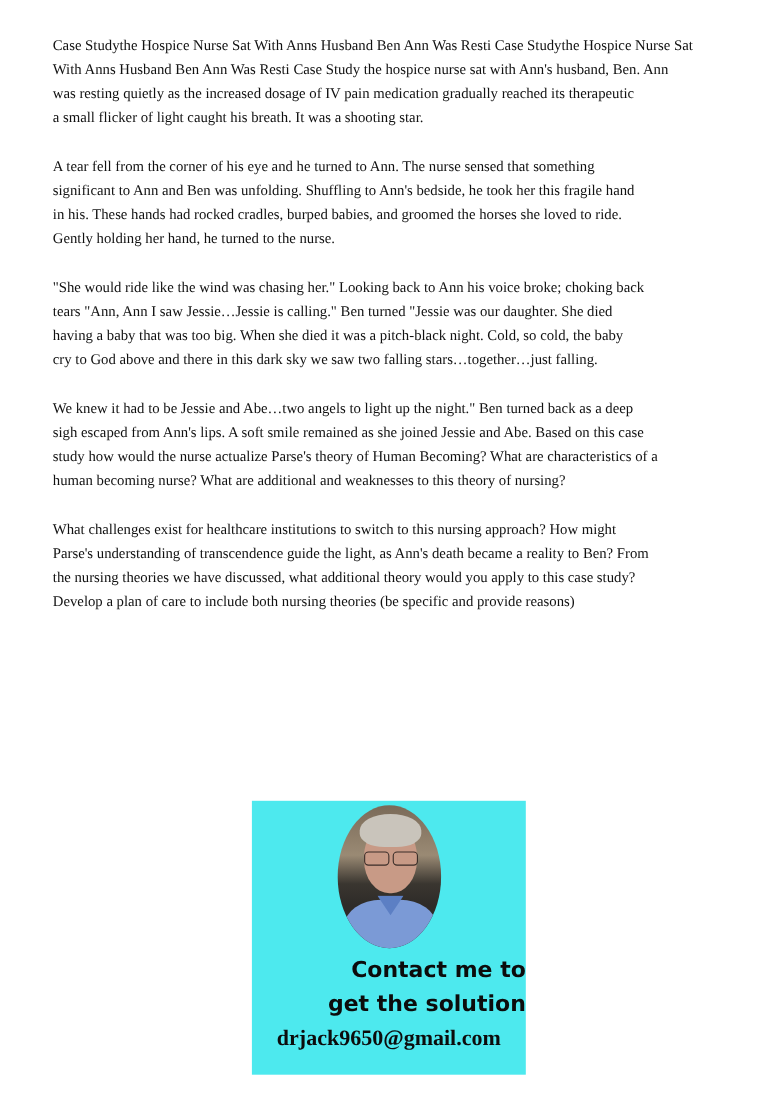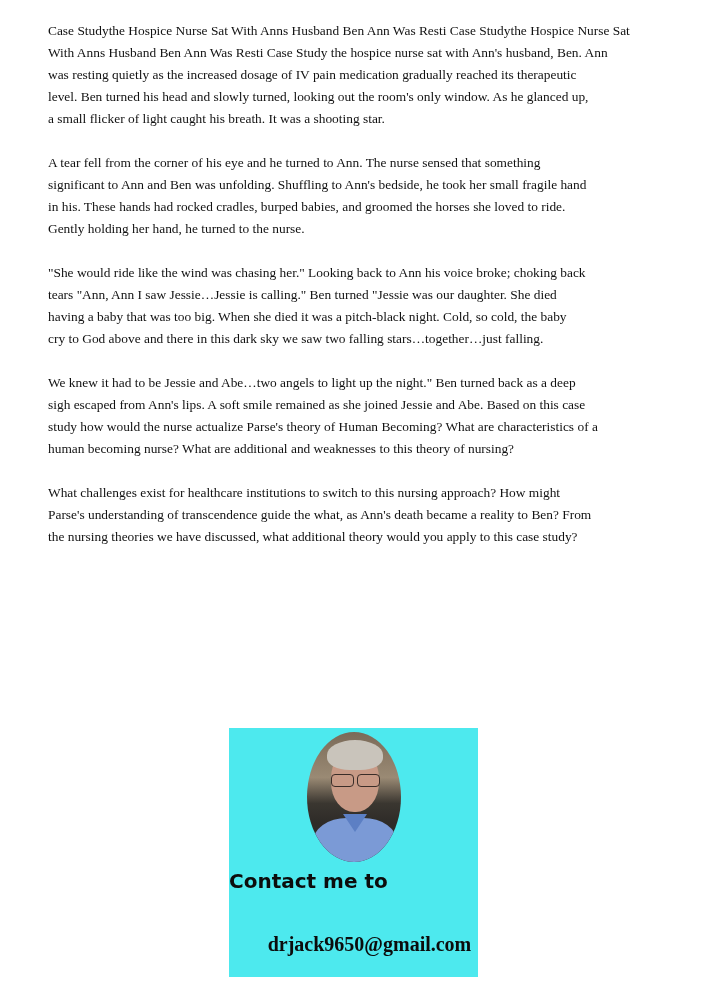--- a/index.html
+++ b/index.html
@@ -7,21 +7,21 @@
       width: 708px;
       height: 1000px;
       position: relative;
       overflow: hidden;
       font-family: "Liberation Serif", "DejaVu Serif", serif;
       color: #111111;
     }
     .doc {
       position: absolute;
       left: 48px;
-      top: 20px;
+      top: 30px;
       width: 640px;
     }
     .para { margin: 0 0 22px 0; }
     .line {
       display: block;
       white-space: nowrap;
       font-size: 13.4px;
       line-height: 22px;
       height: 22px;
     }
@@ -67,86 +67,86 @@
     }
     .portrait .collar {
       position: absolute; left: 36px; top: 82px; width: 24px; height: 18px;
       background: #5c7fc4;
       clip-path: polygon(0 0, 50% 100%, 100% 0);
     }
     .promo-title {
       position: absolute;
       left: 0; width: 249px;
       top: 138px;
-      text-align: left;
+      text-align: right;
       font-family: "DejaVu Sans", "Liberation Sans", sans-serif;
       font-weight: bold;
       font-size: 20px;
       line-height: 31px;
       color: #0c0c0c;
     }
     .promo-title .l { display: block; white-space: nowrap; }
     .promo-email {
       position: absolute;
       left: 0; width: 249px;
       top: 204px;
       text-align: center;
       font-family: "Liberation Serif", "DejaVu Serif", serif;
       font-weight: bold;
       font-size: 20px;
       line-height: 24px;
       color: #0c0c0c;
       white-space: nowrap;
-      padding-left: 16px;
     }
   </style>
 </head>
 <body>
 
 <div class="doc">
   <p class="para">
     <span class="line">Case Studythe Hospice Nurse Sat With Anns Husband Ben Ann Was Resti Case Studythe Hospice Nurse Sat</span>
     <span class="line">With Anns Husband Ben Ann Was Resti Case Study the hospice nurse sat with Ann's husband, Ben. Ann</span>
     <span class="line">was resting quietly as the increased dosage of IV pain medication gradually reached its therapeutic</span>
-    <span class="line">level. Ben turned his head and slowly turned, looking out the room's only window. As he glanced up,</span>
     <span class="line">a small flicker of light caught his breath. It was a shooting star.</span>
   </p>
   <p class="para">
     <span class="line">A tear fell from the corner of his eye and he turned to Ann. The nurse sensed that something</span>
-    <span class="line">significant to Ann and Ben was unfolding. Shuffling to Ann's bedside, he took her small fragile hand</span>
+    <span class="line">significant to Ann and Ben was unfolding. Shuffling to Ann's bedside, he took her this fragile hand</span>
     <span class="line">in his. These hands had rocked cradles, burped babies, and groomed the horses she loved to ride.</span>
     <span class="line">Gently holding her hand, he turned to the nurse.</span>
   </p>
   <p class="para">
     <span class="line">"She would ride like the wind was chasing her." Looking back to Ann his voice broke; choking back</span>
     <span class="line">tears "Ann, Ann I saw Jessie…Jessie is calling." Ben turned "Jessie was our daughter. She died</span>
     <span class="line">having a baby that was too big. When she died it was a pitch-black night. Cold, so cold, the baby</span>
     <span class="line">cry to God above and there in this dark sky we saw two falling stars…together…just falling.</span>
   </p>
   <p class="para">
     <span class="line">We knew it had to be Jessie and Abe…two angels to light up the night." Ben turned back as a deep</span>
     <span class="line">sigh escaped from Ann's lips. A soft smile remained as she joined Jessie and Abe. Based on this case</span>
     <span class="line">study how would the nurse actualize Parse's theory of Human Becoming? What are characteristics of a</span>
     <span class="line">human becoming nurse? What are additional and weaknesses to this theory of nursing?</span>
   </p>
   <p class="para">
     <span class="line">What challenges exist for healthcare institutions to switch to this nursing approach? How might</span>
-    <span class="line">Parse's understanding of transcendence guide the what, as Ann's death became a reality to Ben? From</span>
+    <span class="line">Parse's understanding of transcendence guide the light, as Ann's death became a reality to Ben? From</span>
     <span class="line">the nursing theories we have discussed, what additional theory would you apply to this case study?</span>
+    <span class="line">Develop a plan of care to include both nursing theories (be specific and provide reasons)</span>
   </p>
 </div>
 
 <div class="promo">
   <div class="portrait">
     <div class="shirt"></div>
     <div class="collar"></div>
     <div class="face"></div>
     <div class="hair"></div>
     <div class="glasses">
       <span style="left:2px"></span>
       <span style="left:28px"></span>
     </div>
   </div>
   <div class="promo-title">
     <span class="l">Contact me to</span>
+    <span class="l">get the solution</span>
   </div>
   <div class="promo-email">drjack9650@gmail.com</div>
 </div>
 
 </body></html>

